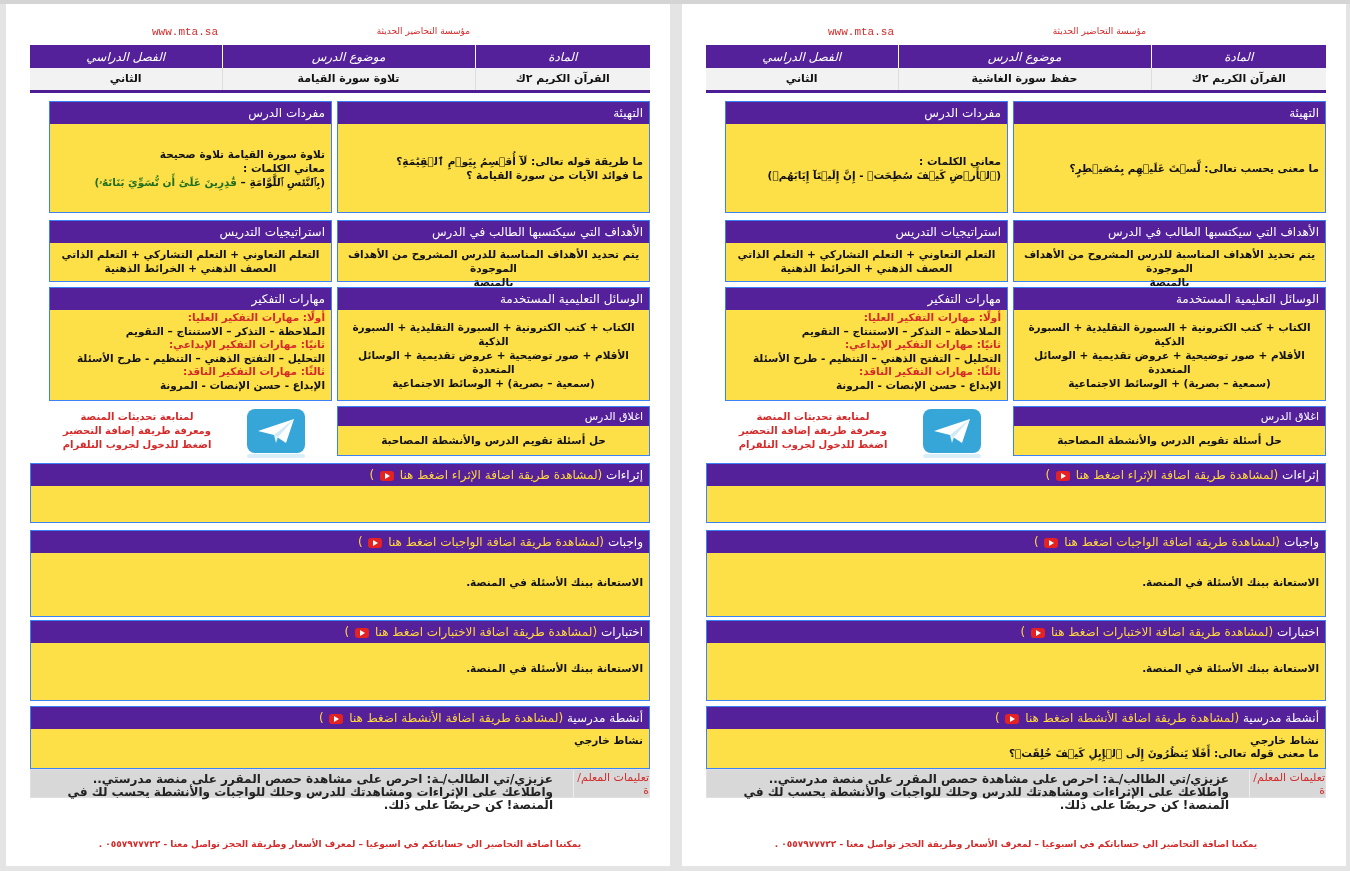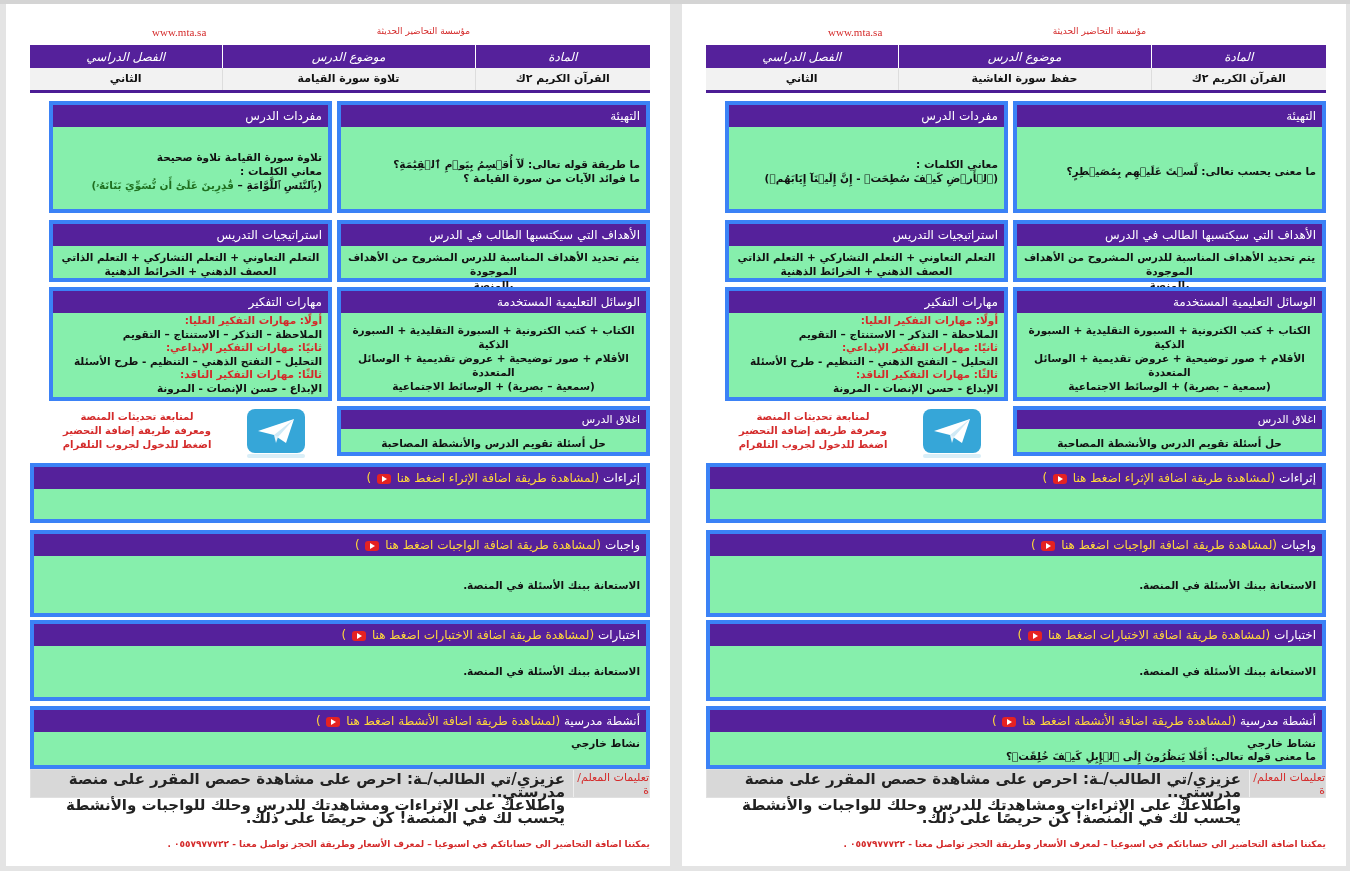--- a/index.html
+++ b/index.html
@@ -4,51 +4,51 @@
 <style>
   * { box-sizing: border-box; margin: 0; padding: 0; }
   html, body { width: 1350px; height: 871px; overflow: hidden; }
   body { background: #e4e4e4; font-family: "DejaVu Sans", "Liberation Sans", sans-serif; position: relative; }
   .topline { position: absolute; left: 0; top: 0; width: 1350px; height: 4px; background: #d4d4d4; }
   .page { position: absolute; top: 4px; width: 664px; height: 862px; background: #ffffff; direction: rtl; }
   #page-left { left: 6px; }
   #page-right { left: 682px; }
   .hdr-line { position: absolute; top: 22px; left: 24px; width: 620px; height: 14px; font-size: 10px; color: #d42a2a; }
   .hdr-line .org { position: absolute; right: 180px; top: 0; font-size: 9px; }
-  .hdr-line .url { position: absolute; left: 122px; top: 0; font-family: Liberation Serif, serif; font-size: 11px; direction: ltr; }
+  .hdr-line .url { position: absolute; left: 122px; top: 0; font-family: Liberation Mono, monospace; font-size: 11px; direction: ltr; }
 
   .ptable { position: absolute; top: 41px; left: 24px; width: 620px; border-collapse: collapse; table-layout: fixed; }
   .ptable th { background: #55219b; color: #fff; font-weight: normal; font-size: 12px; height: 23px; border-right: 1px solid #fff; font-style: italic; }
   .ptable th:first-child { border-right: none; }
   .ptable td { background: #f2f2f2; color: #111; font-weight: bold; font-size: 11px; height: 23px; text-align: center; border-right: 1px solid #ddd; border-bottom: 3px solid #4c1d95; }
   .ptable td:first-child { border-right: none; }
 
-  .box { position: absolute; background: #86efac; border: 4px solid #3b82f6; }
+  .box { position: absolute; background: #fde047; border: 1px solid #3b82f6; }
   .box .bh { background: #55219b; color: #fff; font-size: 12px; padding: 0 6px; height: 22px; line-height: 22px; white-space: nowrap; overflow: hidden; }
   .box .bh.small { font-size: 11px; height: 19px; line-height: 19px; }
   .box .bb { font-size: 10.5px; font-weight: bold; color: #111; padding: 4px 6px; line-height: 14px; }
   .center { text-align: center; }
   .vcenter { display: flex; flex-direction: column; justify-content: center; }
   .red { color: #d42a2a; }
   .green { color: #1f6e1f; }
   .yellow { color: #ffd83a; }
   .yt { display: inline-block; width: 14px; height: 10px; background: #e52222; border-radius: 3px; vertical-align: middle; position: relative; margin: 0 2px; }
   .yt::after { content: ""; position: absolute; left: 5px; top: 2px; border-left: 5px solid #fff; border-top: 3px solid transparent; border-bottom: 3px solid transparent; }
 
   .tg-wrap { position: absolute; }
   .tg-icon { position: absolute; width: 58px; height: 44px; border-radius: 8px; background: #36a6d8; }
   .tg-icon svg { position: absolute; left: 9px; top: 8px; }
   .tg-shadow { position: absolute; width: 58px; height: 4px; background: #d9eef7; border-radius: 2px; }
   .tg-text { position: absolute; width: 150px; text-align: center; font-size: 10px; font-weight: bold; color: #d42a2a; line-height: 14px; }
 
   .instr { position: absolute; display: flex; background: #cfcfcf; border: 1px solid #e0e0e0; }
   .instr .lbl { width: 76px; background: #d8d8d8; color: #d42a2a; font-size: 11px; display: flex; align-items: center; justify-content: center; border-left: 1px solid #eee; }
-  .instr .txt { flex: 1; background: #d8d8d8; font-size: 15px; font-weight: bold; color: #222; padding: 3px 8px; line-height: 13px; }
-
-  .footer { position: absolute; top: 835px; left: 24px; width: 620px; text-align: right; font-size: 9px; color: #d42a2a; font-weight: bold; }
+  .instr .txt { flex: 1; background: #d8d8d8; font-size: 12px; font-weight: bold; color: #222; padding: 3px 20px; line-height: 13px; }
+
+  .footer { position: absolute; top: 835px; left: 24px; width: 620px; text-align: center; font-size: 9px; color: #d42a2a; font-weight: bold; }
 </style>
 </head>
 <body>
 
 <div class="topline"></div>
 
 <div id="pages-root">
   <div class="page" id="page-left">
     <div class="hdr-line">
       <span class="org">مؤسسة التحاضير الحديثة</span>

